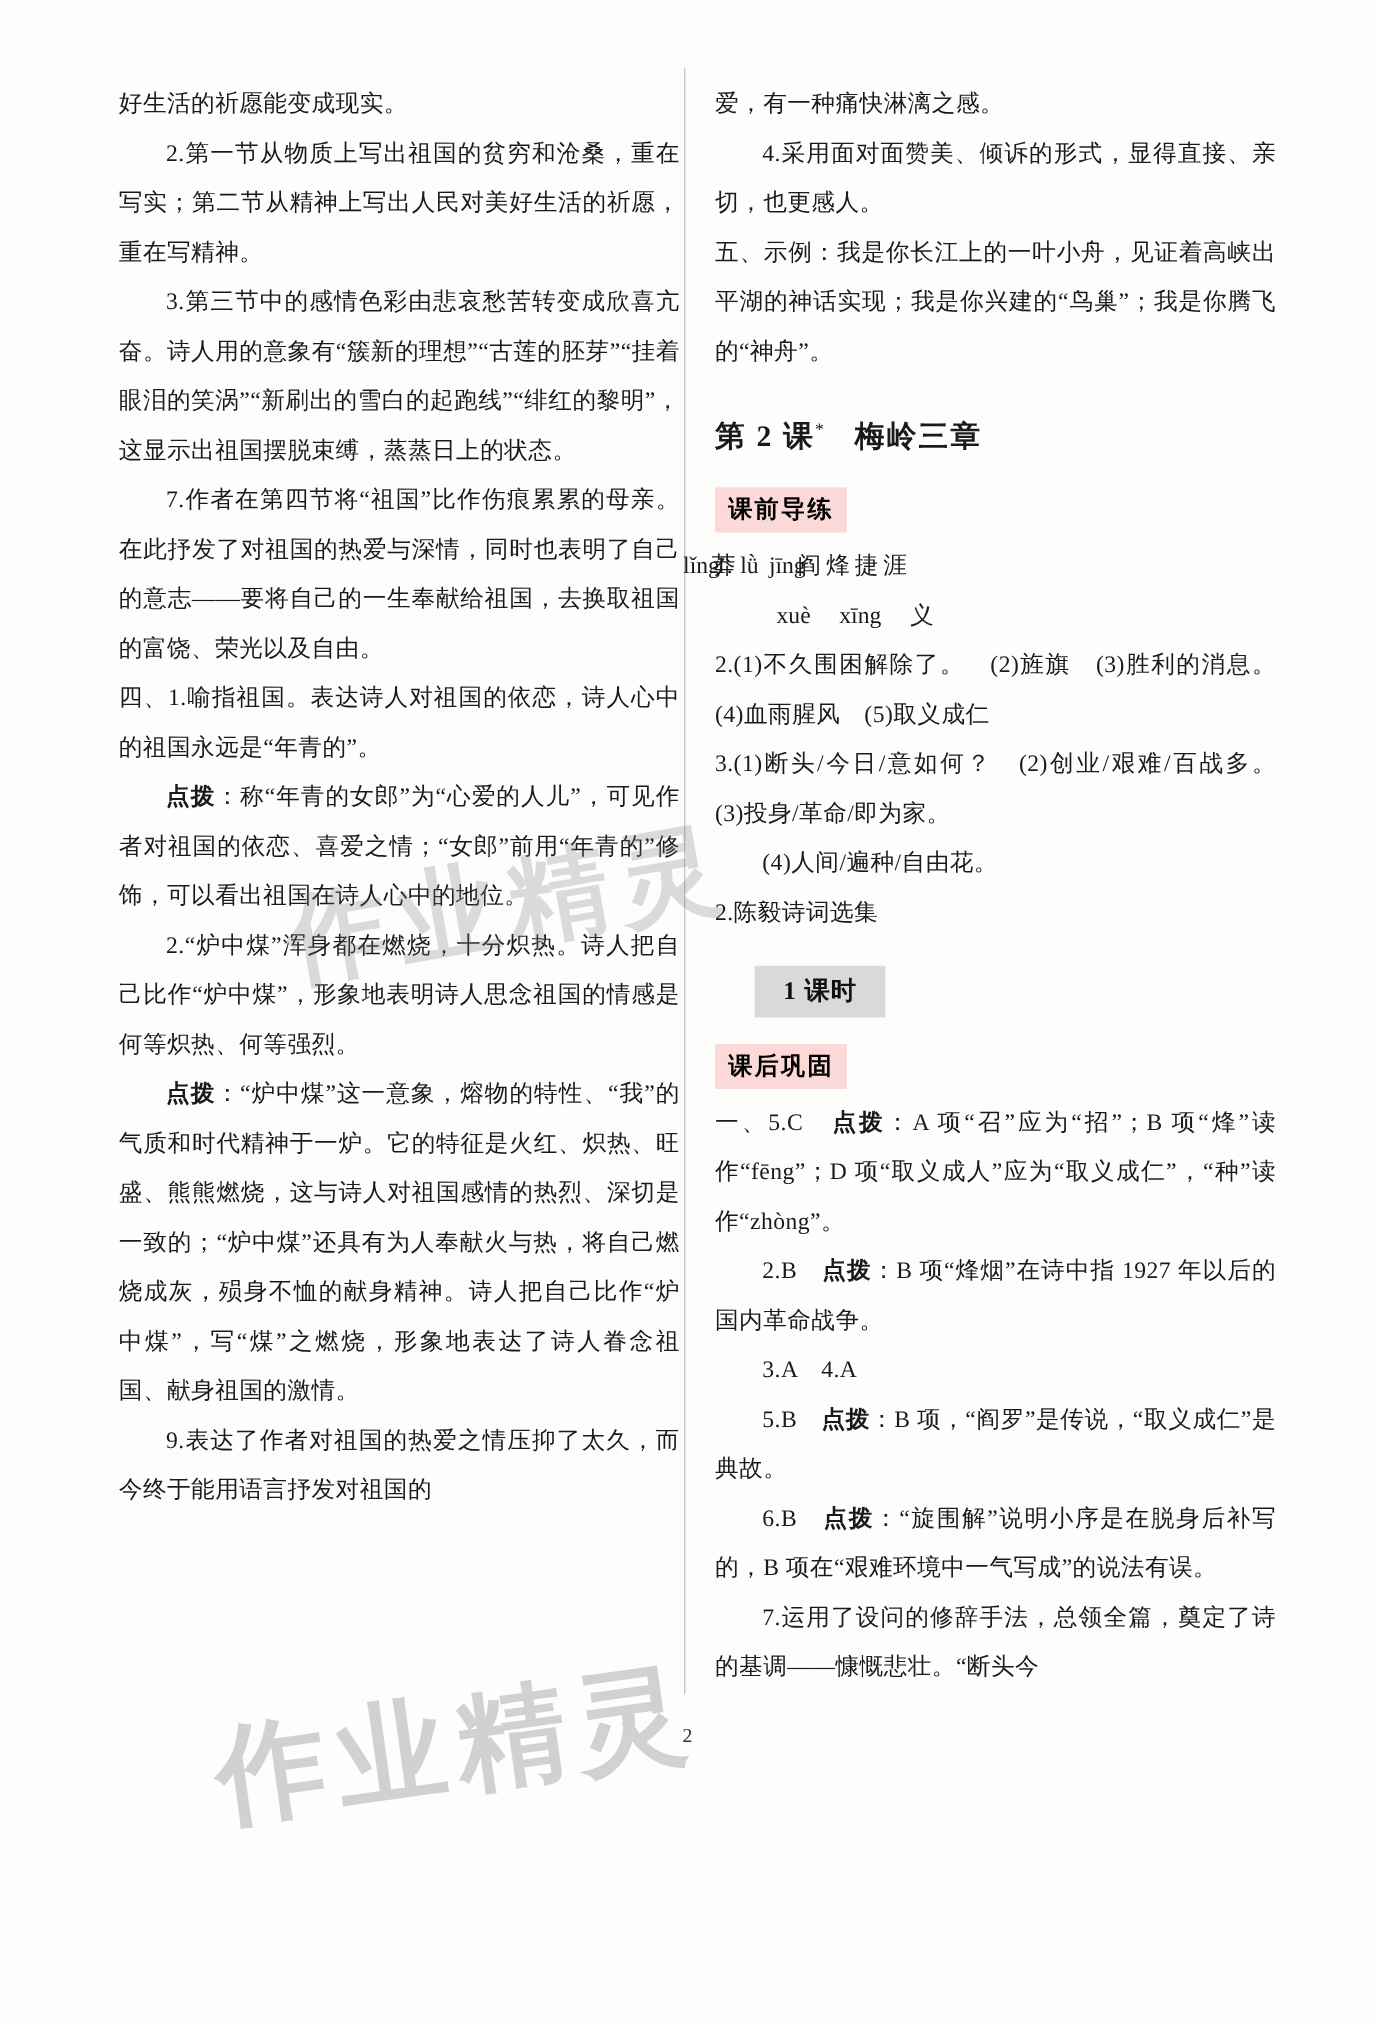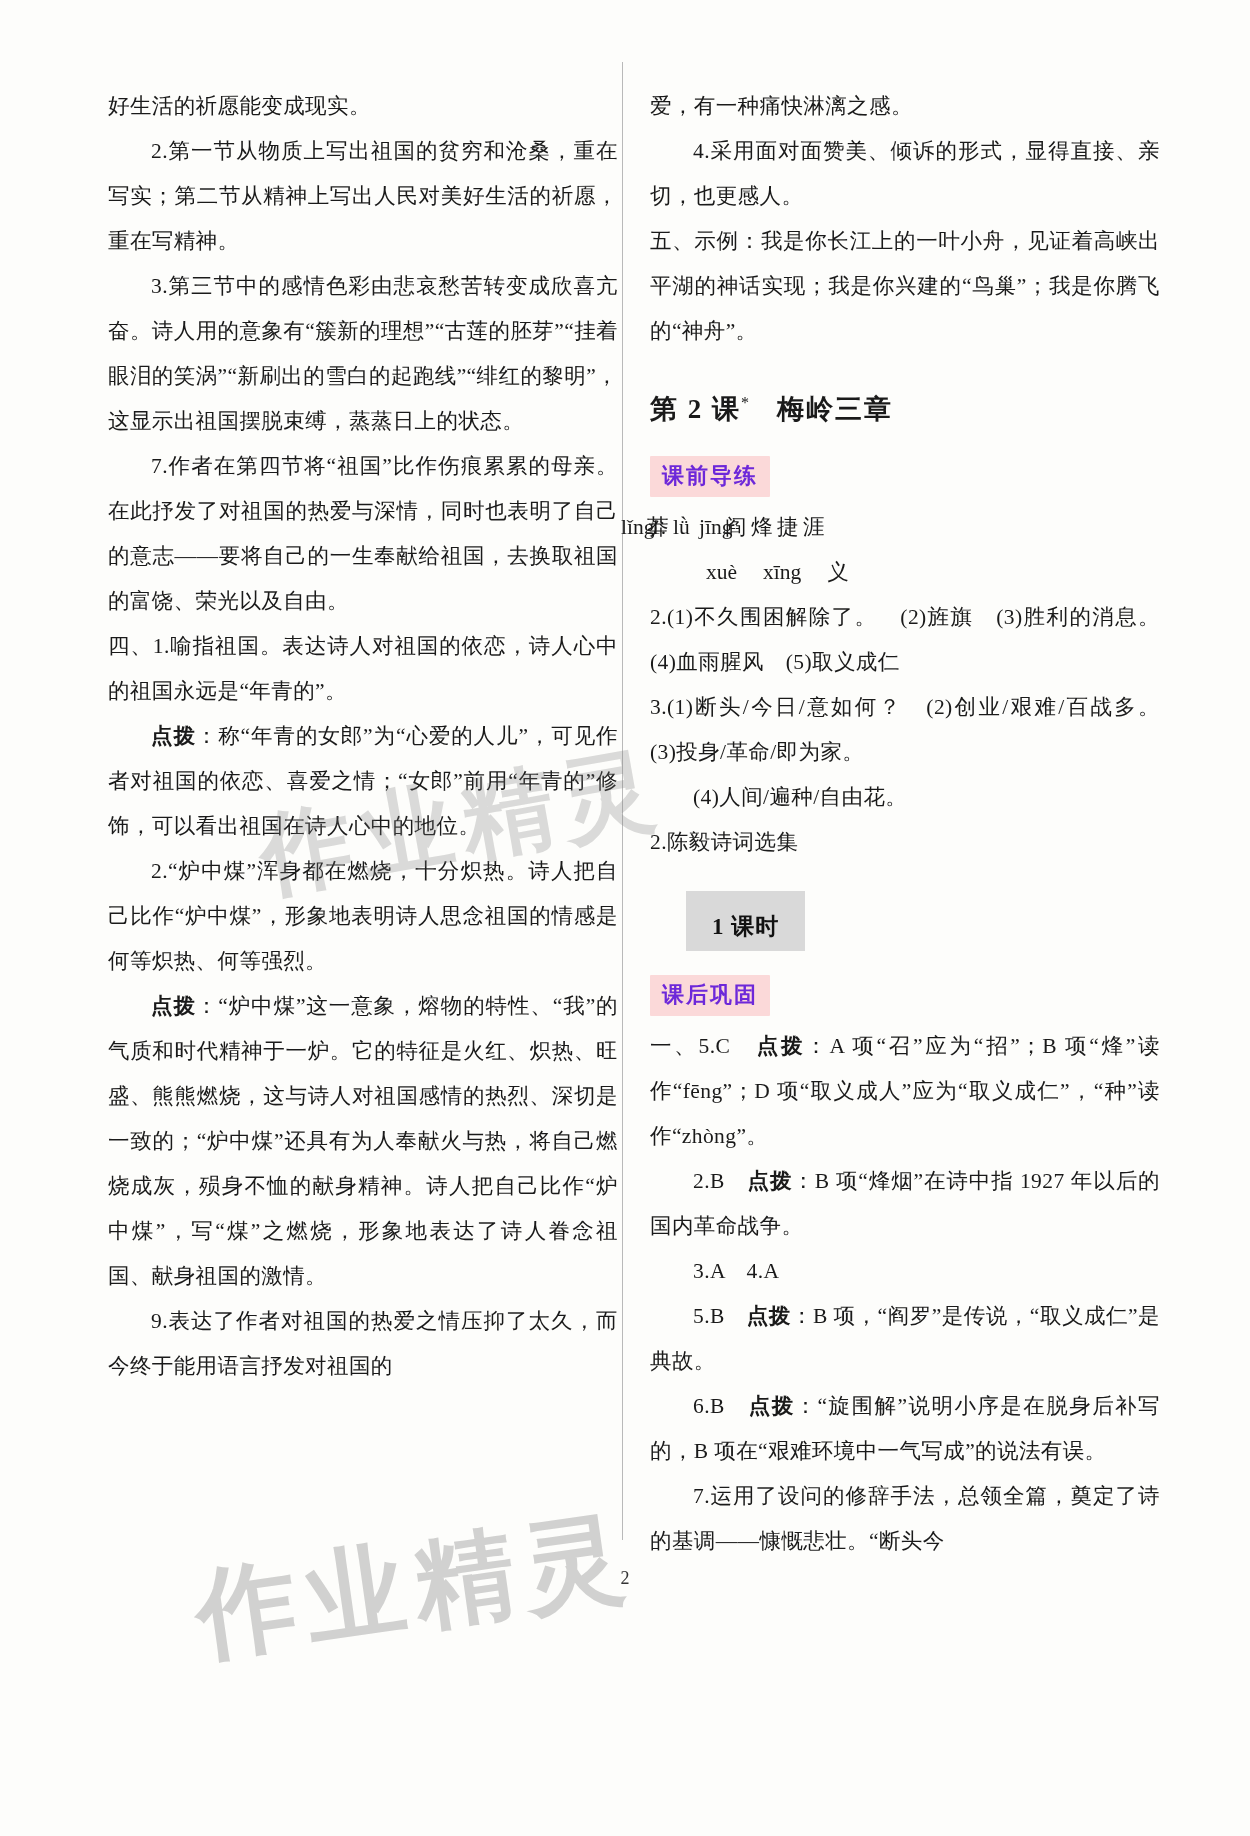--- a/index.html
+++ b/index.html
@@ -17,21 +17,21 @@
   }
   .page {
     position: absolute;
     left: 0; top: 0;
     width: 1250px;
     height: 1836px;
     background: #fdfdfb;
   }
   .col {
     position: absolute;
-    top: 84px;
+    top: 72px;
     width: 510px;
     font-size: 21.5px;
     line-height: 45px;
     letter-spacing: 0.4px;
   }
   .col-left  { left: 108px; }
   .col-right { left: 650px; }
   .divider {
     position: absolute;
     left: 622px;
@@ -62,38 +62,38 @@
     font-size: 16px;
     vertical-align: super;
     font-weight: normal;
   }
   .lesson-title .sp { display: inline-block; width: 26px; }
 
   
   .sec-label {
     display: inline-block;
     background: #fbd9d9;
-    color: #6d28d9;
+    color: #000000;
     font-weight: bold;
     font-size: 22px;
     line-height: 34px;
     padding: 3px 12px 4px 12px;
     letter-spacing: 2px;
     margin: 14px 0 8px 0;
     border-radius: 1px;
   }
   
   .hour-bar {
     display: inline-block;
     background: #d9d9d9;
     color: #111;
     font-weight: bold;
     font-size: 23px;
     line-height: 38px;
-    padding: 17px 26px 5px 26px;
+    padding: 4px 26px 5px 26px;
     letter-spacing: 1px;
     margin: 26px 0 10px 0;
   }
   .hour-wrap { text-align: left; padding-left: 36px; }
 
   .pinyin-line {
     letter-spacing: 0;
     font-family: "Liberation Serif", serif;
   }
   .pinyin-line span.py { display: inline-block; margin-right: 26px; }

